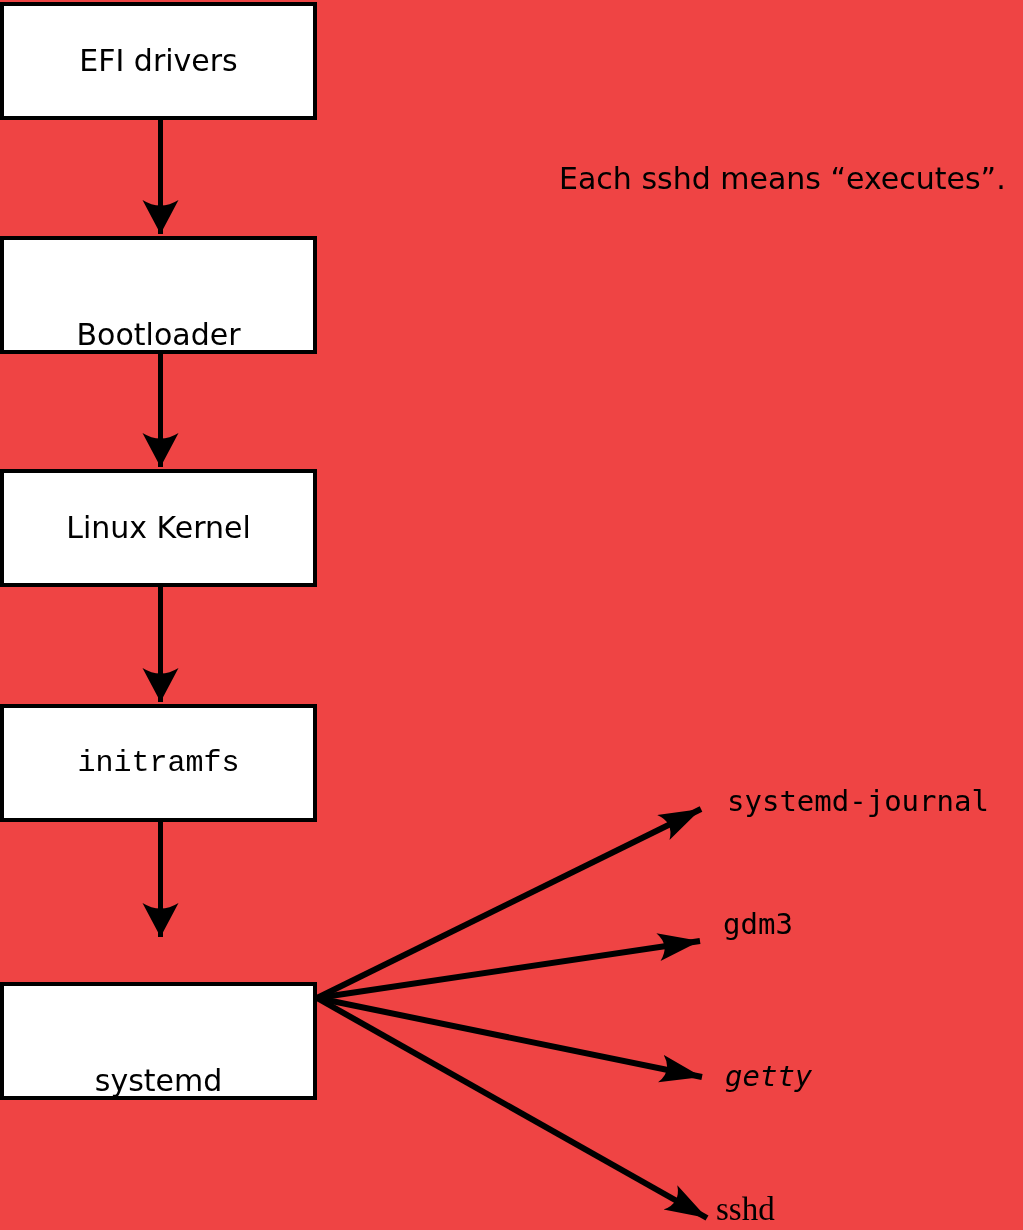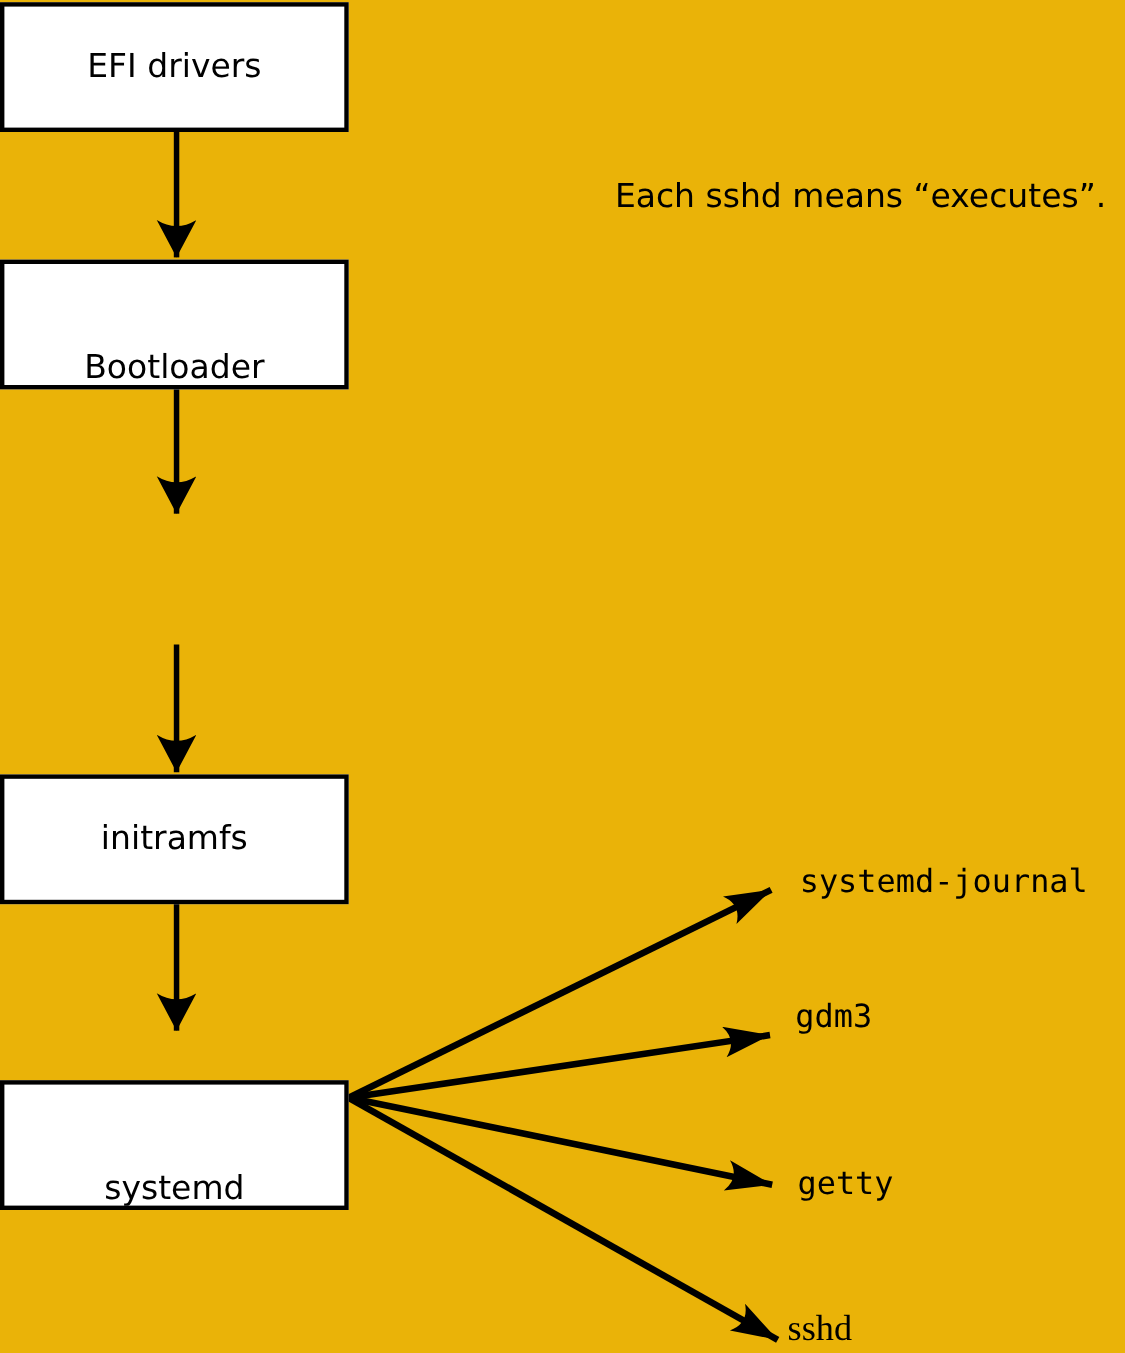--- a/index.html
+++ b/index.html
@@ -1,20 +1,20 @@
 <!DOCTYPE html>
 <html><head>
 <meta charset="utf-8">
 <style>
   html, body { margin: 0; padding: 0; background: #ffffff; }
   .stage {
     position: relative;
     width: 1023px;
     height: 1230px;
-    background: #eab308;
+    background: #ef4444;
     overflow: hidden;
     font-family: "DejaVu Sans", sans-serif;
     color: #000000;
   }
   .flow-box {
     position: absolute;
     left: 0;
     width: 317px;
     height: 118px;
     box-sizing: border-box;
@@ -23,21 +23,21 @@
     display: flex;
     align-items: center;
     justify-content: center;
     font-size: 30px;
     line-height: 1;
     white-space: nowrap;
   }
   .box-efi        { top: 2px; }
   .box-bootloader { top: 236px; align-items: flex-end; }
   .box-kernel     { top: 469px; }
-  .box-initramfs  { top: 704px; }
+  .box-initramfs  { top: 704px; font-family: Liberation Mono, monospace; }
   .box-systemd    { top: 982px; align-items: flex-end; }
 
   .note {
     position: absolute;
     left: 559px;
     top: 162px;
     font-size: 30px;
     line-height: 1.1;
     white-space: nowrap;
   }
@@ -45,21 +45,21 @@
   .svc {
     position: absolute;
     transform: translateY(-50%);
     font-family: "DejaVu Sans Mono", monospace;
     font-size: 29px;
     line-height: 1;
     white-space: nowrap;
   }
   .svc-journal { left: 727px; top: 801px; }
   .svc-gdm3    { left: 723px; top: 924px; }
-  .svc-getty   { left: 725px; top: 1076px; }
+  .svc-getty   { left: 725px; top: 1076px; font-style: italic; }
   .svc-sshd    {
     left: 716px; top: 1209px;
     font-family: Liberation Serif, serif;
     font-size: 33px;
   }
 
   .arrow-layer {
     position: absolute;
     left: 0;
     top: 0;
@@ -96,20 +96,23 @@
     <line class="fline" x1="317" y1="998" x2="702" y2="1077" marker-end="url(#headF)"></line>
     <line class="fline" x1="317" y1="998" x2="707" y2="1218" marker-end="url(#headF)"></line>
   </svg>
 
   <div class="flow-box box-efi">
     <span>EFI drivers</span>
   </div>
   <div class="flow-box box-bootloader">
     <span>Bootloader</span>
   </div>
+  <div class="flow-box box-kernel">
+    <span>Linux Kernel</span>
+  </div>
   <div class="flow-box box-initramfs">
     <span>initramfs</span>
   </div>
   <div class="flow-box box-systemd">
     <span>systemd</span>
   </div>
 
   <div class="note">Each sshd means “executes”.</div>
 
   <div class="svc svc-journal">systemd-journal</div>

